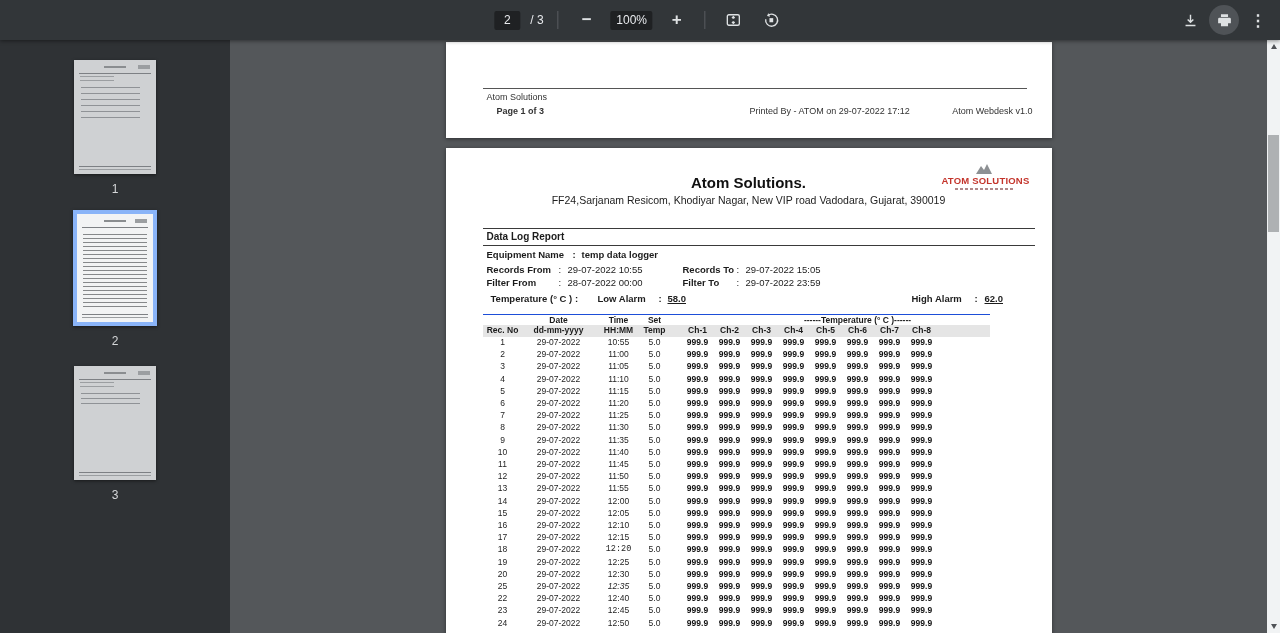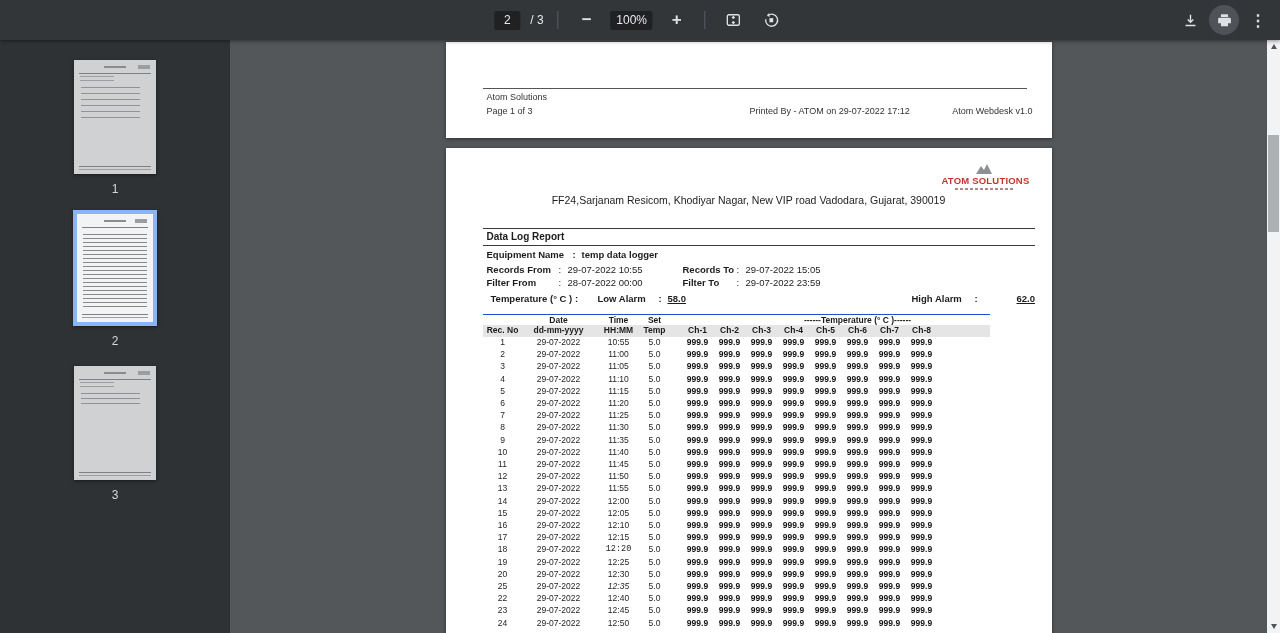--- a/index.html
+++ b/index.html
@@ -55,21 +55,21 @@
 
   
   .viewer { position:absolute; left:230px; top:40px; width:1037px; height:593px; overflow:hidden; background:#54575a; }
   .page { position:relative; width:606px; margin:0 auto; background:#ffffff; box-shadow:0 1px 4px rgba(0,0,0,.45); }
   .page1 { height:96px; margin-top:2px; }
   .page2 { height:760px; margin-top:10px; color:#1c1c1c; }
 
   
   .p1-hr { position:absolute; top:46px; left:37px; right:25px; height:1px; background:#555; }
   .p1-company { position:absolute; top:50px; left:41px; font-size:9px; color:#333; }
-  .p1-pageinfo { position:absolute; top:64px; left:41px; font-size:9px; color:#333; }
+  .p1-pageinfo { position:absolute; top:64px; left:51px; font-size:9px; color:#333;font-weight:bold; }
   .p1-printed { position:absolute; top:64px; left:304px; font-size:9px; color:#333; }
   .p1-version { position:absolute; top:64px; right:19px; font-size:9px; color:#333; }
 
   
   .p2-title { position:absolute; top:26px; left:0; width:100%; text-align:center; font-size:15px; font-weight:bold; color:#111; }
   .p2-address { position:absolute; top:46px; left:0; width:100%; text-align:center; font-size:10.5px; color:#222; }
   .logo { position:absolute; top:15px; right:26px; width:84px; text-align:center; }
   .logo-mark { display:block; margin:0 auto 1px; }
   .logo-text { font-size:9.5px; font-weight:bold; color:#c4342b; letter-spacing:.2px; white-space:nowrap; }
   .logo-tagline { margin:2px auto 0; width:58px; height:2px;
@@ -186,20 +186,21 @@
 
   <div class="page page1">
     <div class="p1-hr"></div>
     <div class="p1-company">Atom Solutions</div>
     <div class="p1-pageinfo">Page 1 of 3</div>
     <div class="p1-printed">Printed By - ATOM on 29-07-2022 17:12</div>
     <div class="p1-version">Atom Webdesk v1.0</div>
   </div>
 
   <div class="page page2">
+    <div class="p2-title">Atom Solutions.</div>
     <div class="p2-address">FF24,Sarjanam Resicom, Khodiyar Nagar, New VIP road Vadodara, Gujarat, 390019</div>
 
     <div class="logo">
       <svg class="logo-mark" width="20" height="11" viewBox="0 0 20 11">
         <path d="M2 11 7 3l3 4 3-6 5 10z" fill="#8d9093"></path>
       </svg>
       <div class="logo-text">ATOM SOLUTIONS</div>
       <div class="logo-tagline"></div>
     </div>
 
@@ -229,21 +230,21 @@
         <span class="m-abs" style="left:254px;">:</span>
         <span class="m-abs" style="left:263px;">29-07-2022 23:59</span>
       </div>
       <div class="meta-row" style="top:145px;">
         <b class="m-abs" style="left:8px;">Temperature (° C ) :</b>
         <b class="m-abs" style="left:115px;">Low Alarm</b>
         <b class="m-abs" style="left:176px;">:</b>
         <span class="m-abs alarm-val" style="left:185px;">58.0</span>
         <b class="m-abs" style="left:429px;">High Alarm</b>
         <b class="m-abs" style="left:492px;">:</b>
-        <span class="m-abs alarm-val" style="left:502px;margin-left:32px;">62.0</span>
+        <span class="m-abs alarm-val" style="left:502px;">62.0</span>
       </div>
 
       <div class="logtable">
         <div class="trowA">
           <span class="cell hA" style="left:40px;width:72px;">Date</span>
           <span class="cell hA" style="left:112px;width:48px;">Time</span>
           <span class="cell hA" style="left:160px;width:24px;">Set</span>
           <span class="cell hA" style="left:310px;width:130px;">------Temperature (° C )------</span>
         </div>
         <div class="trowB">

